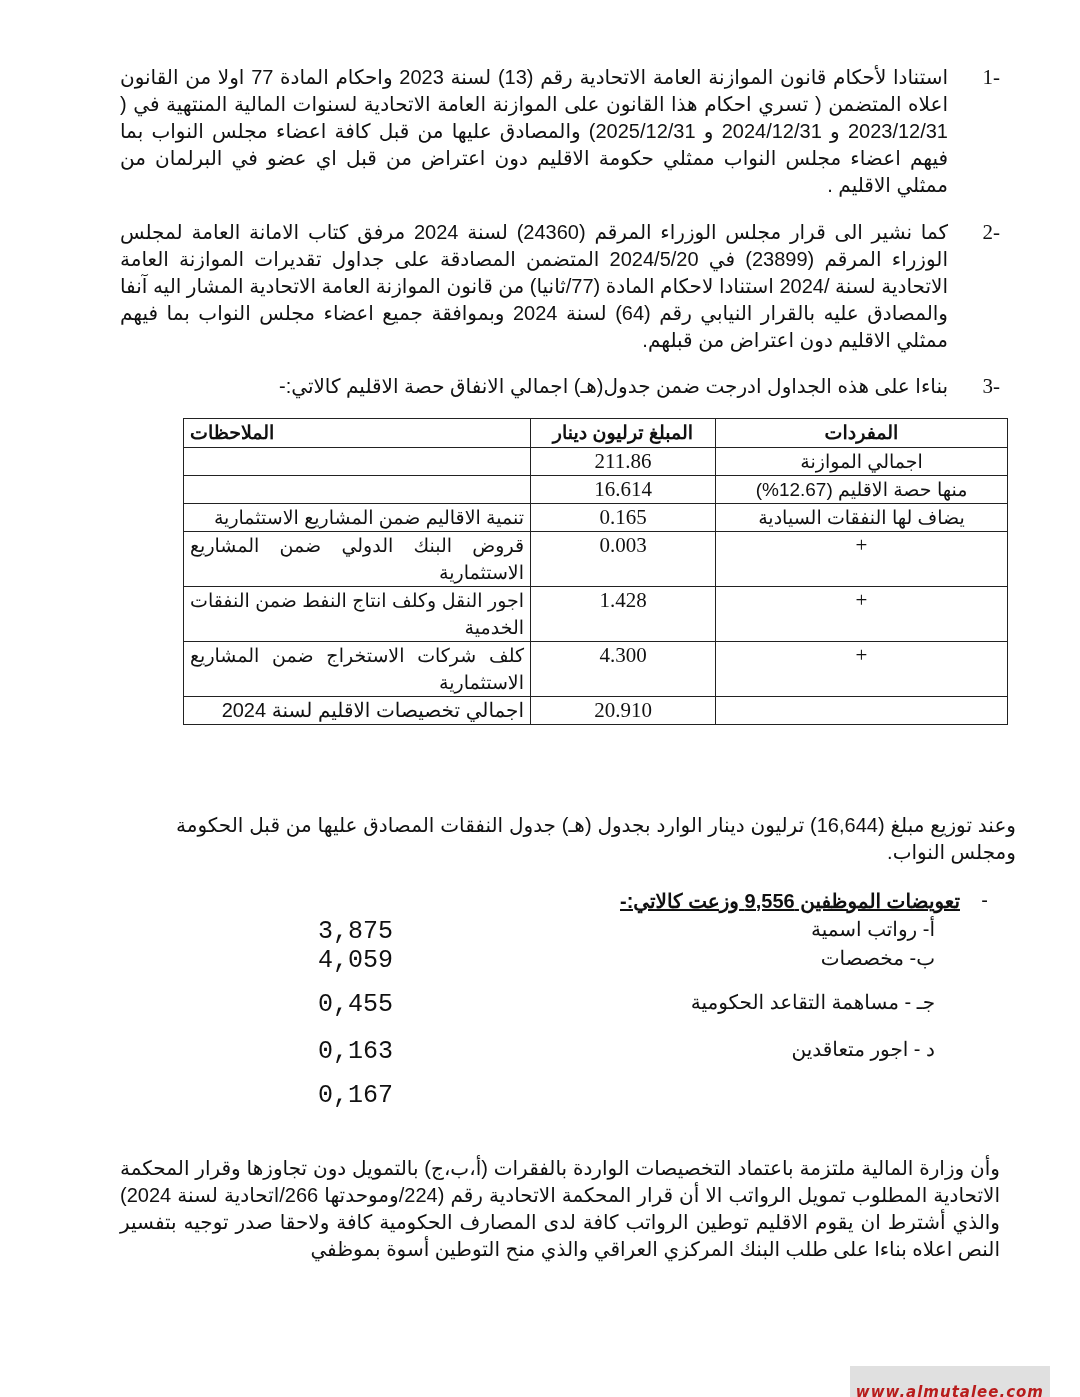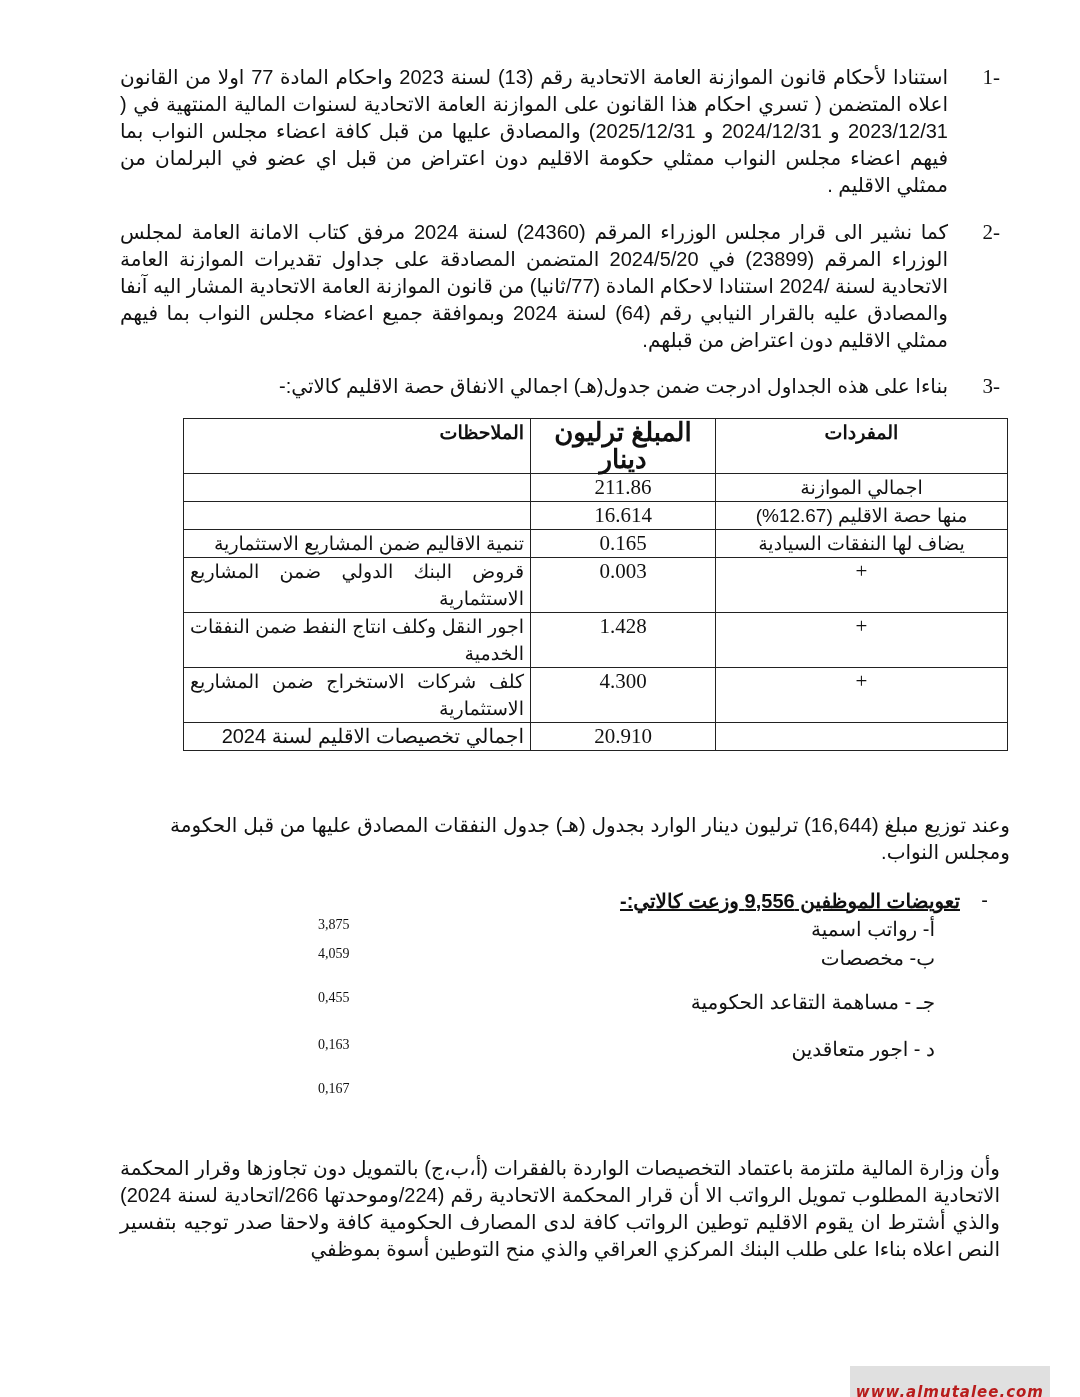--- a/index.html
+++ b/index.html
@@ -23,39 +23,39 @@
 
   table.budget {
     position: absolute; left: 183px; top: 418px; width: 825px;
     border-collapse: collapse; direction: rtl;
     font-family: "Liberation Sans", sans-serif; font-size: 19px;
   }
   table.budget td, table.budget th {
     border: 1.5px solid #222; padding: 0 6px; vertical-align: top;
     line-height: 27px;
   }
-  table.budget th { font-weight: bold; text-align: right; height: 28px; }
+  table.budget th { font-weight: bold; text-align: left; height: 28px; }
   .col-item { width: 279px; text-align: center; }
   .col-amount { width: 172px; text-align: center; font-family: "Liberation Serif", serif; font-size: 21px; direction: ltr; }
   .col-notes { text-align: justify; text-align-last: right; }
   .plus { text-align: center !important; font-family: "Liberation Serif", serif; font-size: 21px; }
   .alloc-heading {
     position: absolute; right: 120px; top: 889px; direction: rtl;
     font-family: "Liberation Sans", sans-serif; font-size: 20px; font-weight: bold;
   }
   .alloc-heading .dash { position: absolute; right: -28px; top: 0; font-weight: normal; }
   .alloc-heading .txt { text-decoration: underline; text-decoration-thickness: 2px; }
   .alloc-row { position: absolute; height: 26px; }
   .alloc-label {
     position: absolute; right: 145px; direction: rtl;
     font-family: "Liberation Sans", sans-serif; font-size: 20px; white-space: nowrap;
   }
   .alloc-value {
     position: absolute; left: 318px;
-    font-family: Liberation Serif, serif; font-size: 14px; direction: ltr;
+    font-family: Liberation Mono, monospace; font-size: 25px; direction: ltr;
   }
   .watermark {
     position: absolute; right: 30px; top: 1366px;
     background: #e0e0e0; padding: 17px 6px;
     font-family: "DejaVu Sans", sans-serif; font-size: 15px;
     font-weight: bold; font-style: italic; letter-spacing: 1px; color: #b91c1c;
   }
 </style>
 </head>
 <body>
@@ -72,21 +72,21 @@
 
 <div class="para numbered" style="top:373px;">
   <span class="num">3-</span>
   <div class="body">بناءا على هذه الجداول ادرجت ضمن جدول(هـ) اجمالي الانفاق حصة الاقليم كالاتي:-</div>
 </div>
 
 <table class="budget">
   <thead>
     <tr>
       <th class="col-item" style="text-align:center;margin-top:44px;">المفردات</th>
-      <th class="col-amount" style="text-align:center;direction:rtl;font-family:'Liberation Sans',sans-serif;font-size:26px;">المبلغ ترليون دينار</th>
+      <th class="col-amount" style="text-align:center;direction:rtl;font-family:'Liberation Sans',sans-serif;font-size:19px;">المبلغ ترليون دينار</th>
       <th>الملاحظات</th>
     </tr>
   </thead>
   <tbody id="table-body">
       <tr>
         <td class="col-item">اجمالي الموازنة</td>
         <td class="col-amount">211.86</td>
         <td class="col-notes"></td>
       </tr>
       <tr>
@@ -115,21 +115,21 @@
         <td class="col-notes">كلف شركات الاستخراج ضمن المشاريع الاستثمارية</td>
       </tr>
       <tr>
         <td class="col-item"></td>
         <td class="col-amount">20.910</td>
         <td class="col-notes" style="font-family: &quot;Liberation Sans&quot;, sans-serif; font-size: 20px;">اجمالي تخصيصات الاقليم لسنة 2024</td>
       </tr>
     </tbody>
 </table>
 
-<div class="para" style="top:812px; right:70px; width:840px;">وعند توزيع مبلغ (16,644) ترليون دينار الوارد بجدول (هـ) جدول النفقات المصادق عليها من قبل الحكومة ومجلس النواب.</div>
+<div class="para" style="top:812px; right:64px; width:840px;">وعند توزيع مبلغ (16,644) ترليون دينار الوارد بجدول (هـ) جدول النفقات المصادق عليها من قبل الحكومة ومجلس النواب.</div>
 
 <div class="alloc-heading">
   <span class="dash">-</span>
   <span class="txt">تعويضات الموظفين 9,556 وزعت كالاتي:-</span>
 </div>
 
 <div class="alloc-row" style="top:917px; left:0; right:0;">
   <span class="alloc-label">أ- رواتب اسمية</span>
   <span class="alloc-value">3,875</span>
 </div>

